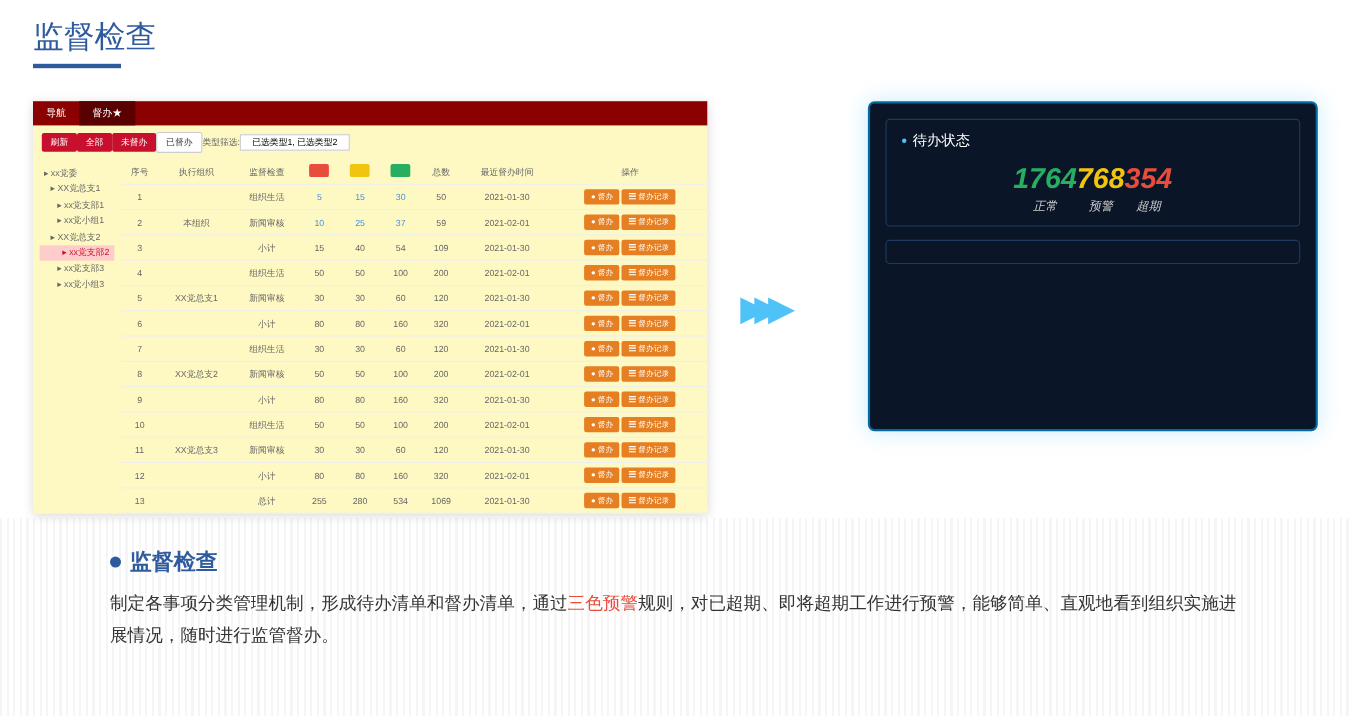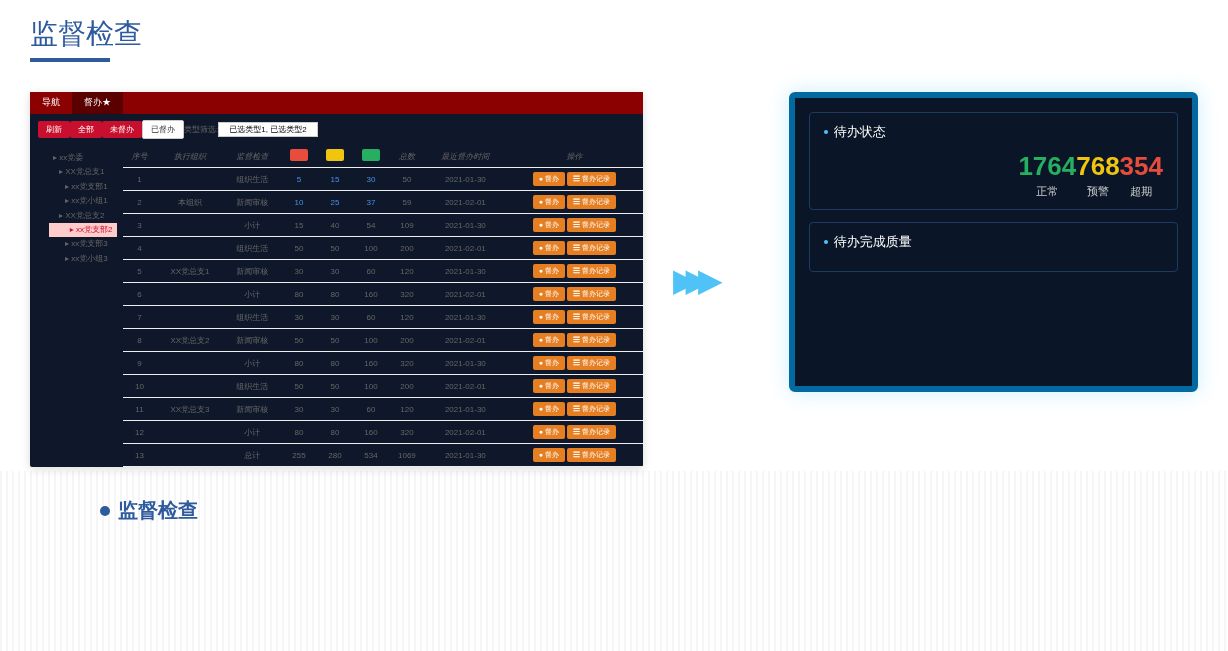--- a/index.html
+++ b/index.html
@@ -3,59 +3,59 @@
   <meta charset="utf-8">
   <style>
     * { margin: 0; padding: 0; box-sizing: border-box; }
     body { font-family: "Microsoft YaHei", sans-serif; background: #fff; width: 1228px; height: 651px; position: relative; }
     
     .page-title { font-size: 28px; color: #2E5A9E; padding: 15px 30px 5px; font-weight: normal; }
     .title-underline { width: 80px; height: 4px; background: #2E5A9E; margin-left: 30px; }
     
     .content-wrap { display: flex; padding: 30px 30px 10px; gap: 30px; }
     
-    .left-panel { width: 624px; background: #0f172a; box-shadow: 0 2px 10px rgba(0,0,0,0.15); border-radius: 2px; font-size: 9px; }
+    .left-panel { width: 624px; background: #fef9c3; box-shadow: 0 2px 10px rgba(0,0,0,0.15); border-radius: 2px; font-size: 9px; }
     
     .tabs { display: flex; background: #8B0000; height: 22px; }
     .tab { padding: 4px 12px; color: #fff; font-size: 9px; cursor: pointer; }
     .tab.active { background: #5A0000; }
     
     .toolbar { display: flex; padding: 6px 8px; gap: 0; align-items: center; }
     .btn-small { padding: 3px 8px; border-radius: 2px; font-size: 8px; color: #fff; cursor: pointer; border: none; }
     .btn-red { background: #C8102E; }
     .btn-white { background: #fff; color: #333; border: 1px solid #ccc; }
     .filter-label { font-size: 8px; color: #666; }
     .filter-input { font-size: 8px; padding: 2px 10px; border: 1px solid #ccc; width: 100px; }
     
-    .main-body { display: flex; margin-left: 13px; }
+    .main-body { display: flex; }
     .tree { width: 80px; font-size: 8px; padding: 6px; color: #666; line-height: 1.8; }
     .tree-item { padding-left: 4px; cursor: pointer; }
     .tree-item.l2 { padding-left: 10px; }
     .tree-item.l3 { padding-left: 16px; }
     .tree-item.selected { background: #ffcccc; color: #C8102E; text-align: center; }
     
     .table-wrap { flex: 1; }
     table { width: 100%; border-collapse: collapse; font-size: 8px; }
     th, td { padding: 4px 3px; text-align: center; border-bottom: 1px solid #eee; color: #666; }
-    th { font-weight: normal; font-style: italic; }
+    th { font-weight: normal; }
     .indicator { width: 18px; height: 12px; border-radius: 2px; display: inline-block; }
     .ind-red { background: #E74C3C; }
     .ind-yellow { background: #F1C40F; }
     .ind-green { background: #27AE60; }
     .link-val { color: #4A90E2; cursor: pointer; }
     .action-btn { background: #E67E22; color: #fff; padding: 2px 6px; border-radius: 2px; font-size: 7px; cursor: pointer; display: inline-block; margin: 0 1px; border: none; }
     
     .arrows { display: flex; align-items: center; font-size: 32px; color: #4FC3F7; letter-spacing: -12px; }
     
-    .right-panel { width: 416px; height: 300px; background: #0A1628; border: 6px solid #0369a1; border-radius: 6px; padding: 14px; box-shadow: 0 0 20px rgba(79,195,247,0.3); margin-left: 48px; }
+    .right-panel { width: 416px; height: 300px; background: #0A1628; border: 2px solid #0369a1; border-radius: 6px; padding: 14px; box-shadow: 0 0 20px rgba(79,195,247,0.3); margin-left: 48px; }
     
     .status-section { border: 1px solid #1E3A5F; border-radius: 4px; padding: 10px 14px; margin-bottom: 12px; }
     .section-title { color: #fff; font-size: 13px; margin-bottom: 10px; display: flex; align-items: center; }
     .title-marker { width: 4px; height: 4px; background: #4FC3F7; border-radius: 50%; margin-right: 6px; }
-    .stats { display: flex; justify-content: flex-end; }
+    .stats { display: flex; justify-content: center; font-style: italic; }
     .stat { text-align: center; }
     .stat-num { font-size: 26px; font-weight: bold; }
     .stat-label { font-size: 11px; color: #ccc; margin-top: 2px; }
     .c-green { color: #27AE60; }
     .c-yellow { color: #F1C40F; }
     .c-red { color: #E74C3C; }
     
     .quality-section { border: 1px solid #1E3A5F; border-radius: 4px; padding: 10px 14px; position: relative; }
     .donut-wrap { display: flex; align-items: center; justify-content: center; position: relative; height: 120px; }
     .donut { width: 90px; height: 90px; }
@@ -286,28 +286,27 @@
             <div class="stat-num c-yellow">768</div>
             <div class="stat-label">预警</div>
           </div>
           <div class="stat">
             <div class="stat-num c-red">354</div>
             <div class="stat-label">超期</div>
           </div>
         </div>
     </div>
     <div class="quality-section">
-      <div class="section-title">
-        <span class="title-marker"></span>
-        <span>待办完成质量</span>
-      </div>
     </div>
   </div>
 </div>
 
 <div class="desc-section">
   <div class="desc-head">
     <span class="bullet"></span>
     <span class="desc-title">监督检查</span>
   </div>
+  <p class="desc-text">
+    <span>制定各事项分类管理机制，形成待办清单和督办清单，通过</span><span class="highlight">三色预警</span><span>规则，对已超期、即将超期工作进行预警，能够简单、直观地看到组织实施进展情况，随时进行监管督办。</span>
+  </p>
 </div>
 
 <div class="bg-buildings"></div>
 
 </body></html>

